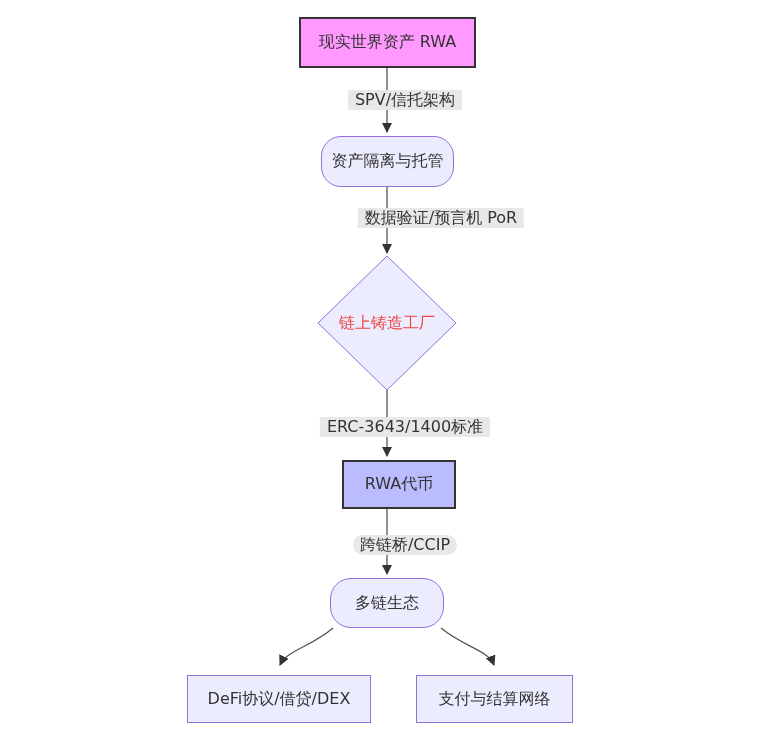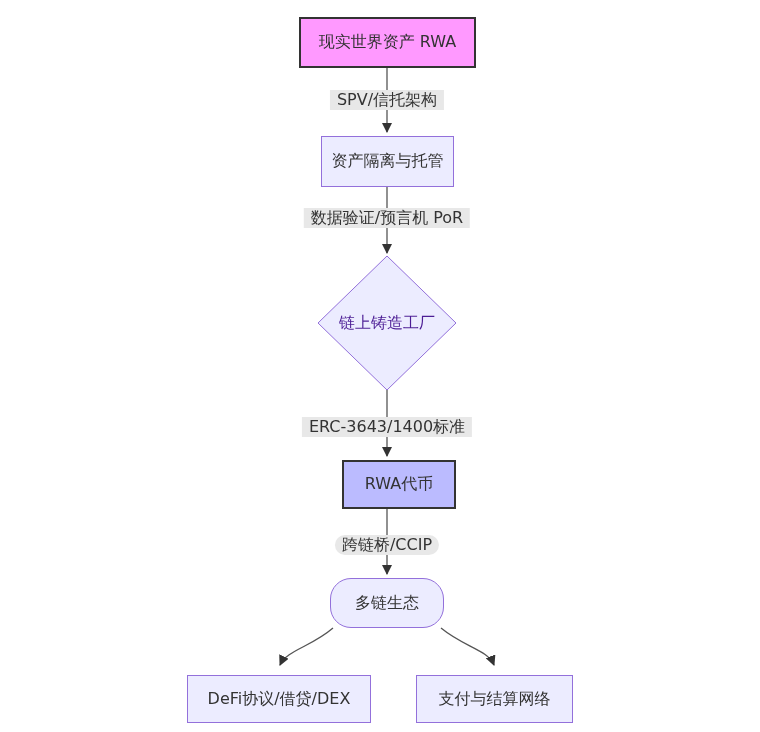--- a/index.html
+++ b/index.html
@@ -37,21 +37,21 @@
   .node-rwa-asset {
     left: 299px; top: 17px;
     width: 177px; height: 51px;
     border: 2px solid #333333;
     background: #ff99ff;
   }
   .node-custody {
     left: 321px; top: 136px;
     width: 133px; height: 51px;
     border: 1px solid #9370db;
-    border-radius: 0;
+    border-radius: 20px;
     background: #ececff;
   }
   .node-mint-factory-label {
     left: 387px; top: 323px;
     transform: translate(-50%, -50%);
     width: auto; height: auto;
     background: transparent;
     border: none;
   }
   .node-rwa-token {
@@ -73,21 +73,21 @@
     background: #ececff;
   }
   .node-payment {
     left: 416px; top: 675px;
     width: 157px; height: 48px;
     border: 1px solid #9370db;
     background: #ececff;
   }
   .edge-label {
     position: absolute;
-    left: 387px;
+    left: 405px;
     transform: translateX(-50%);
     background: #e8e8e8;
     color: #333333;
     font-size: 16px;
     line-height: 20px;
     padding: 0 7px;
     white-space: nowrap;
   }
   .edge-label-spv { top: 90px; }
   .edge-label-por { top: 208px; }
@@ -120,23 +120,23 @@
 
     <polygon points="387,256 456,323 387,390 318,323" stroke-width="1" fill="#ececff" stroke="#9370db"></polygon>
   </svg>
 
   <div class="node node-rwa-asset" style="background-color: rgb(255, 153, 255); border-color: rgb(51, 51, 51); color: rgb(51, 51, 51);">现实世界资产 RWA</div>
 
   <div class="edge-label edge-label-spv" style="background-color: rgb(232, 232, 232); color: rgb(51, 51, 51);">SPV/信托架构</div>
 
   <div class="node node-custody" style="background-color: rgb(236, 236, 255); border-color: rgb(147, 112, 219); color: rgb(51, 51, 51);">资产隔离与托管</div>
 
-  <div class="edge-label edge-label-por" style="background-color: rgb(232, 232, 232); color: rgb(51, 51, 51);">数据验证/预言机 PoR</div>
+  <div class="edge-label edge-label-por" style="background-color: rgb(232, 232, 232); color: rgb(51, 51, 51); margin-left: 36px;">数据验证/预言机 PoR</div>
 
-  <div class="node node-mint-factory-label" style="color: #4c1d95;">链上铸造工厂</div>
+  <div class="node node-mint-factory-label" style="color: #ef4444;">链上铸造工厂</div>
 
   <div class="edge-label edge-label-erc" style="background-color: rgb(232, 232, 232); color: rgb(51, 51, 51);">ERC-3643/1400标准</div>
 
   <div class="node node-rwa-token" style="background-color: rgb(187, 187, 255); border-color: rgb(51, 51, 51); color: rgb(51, 51, 51);">RWA代币</div>
 
   <div class="edge-label edge-label-ccip" style="background-color: rgb(232, 232, 232); color: rgb(51, 51, 51);">跨链桥/CCIP</div>
 
   <div class="node node-multichain" style="background-color: rgb(236, 236, 255); border-color: rgb(147, 112, 219); color: rgb(51, 51, 51); border-radius: 21px;">多链生态</div>
 
   <div class="node node-defi" style="background-color: rgb(236, 236, 255); border-color: rgb(147, 112, 219); color: rgb(51, 51, 51);">DeFi协议/借贷/DEX</div>

